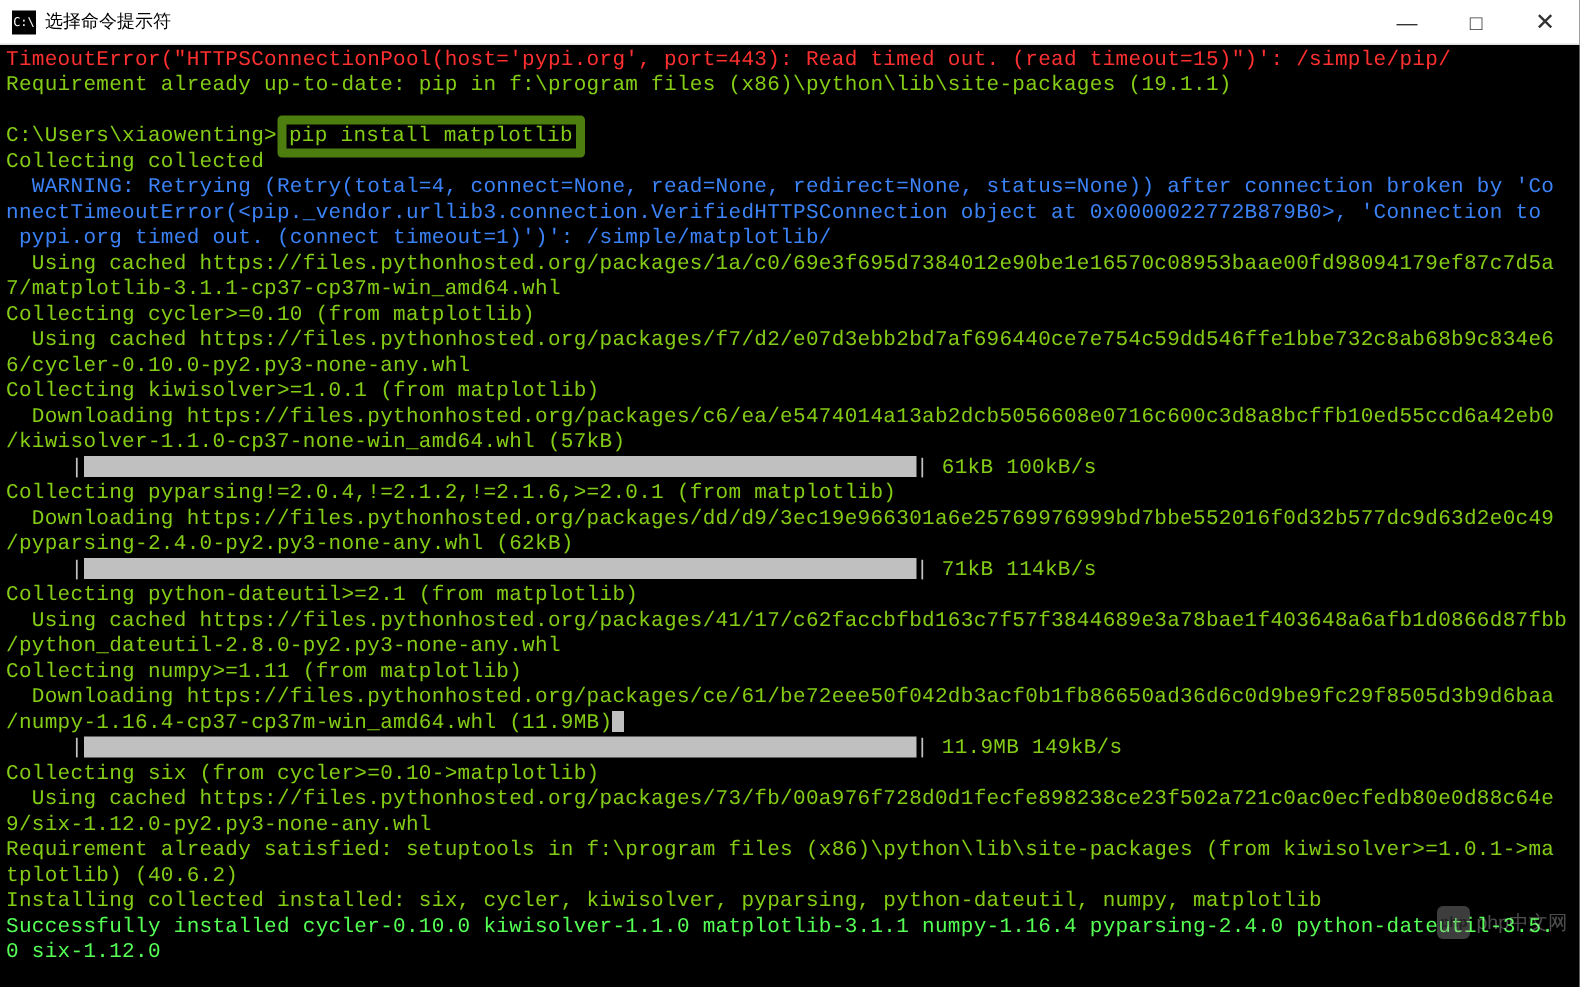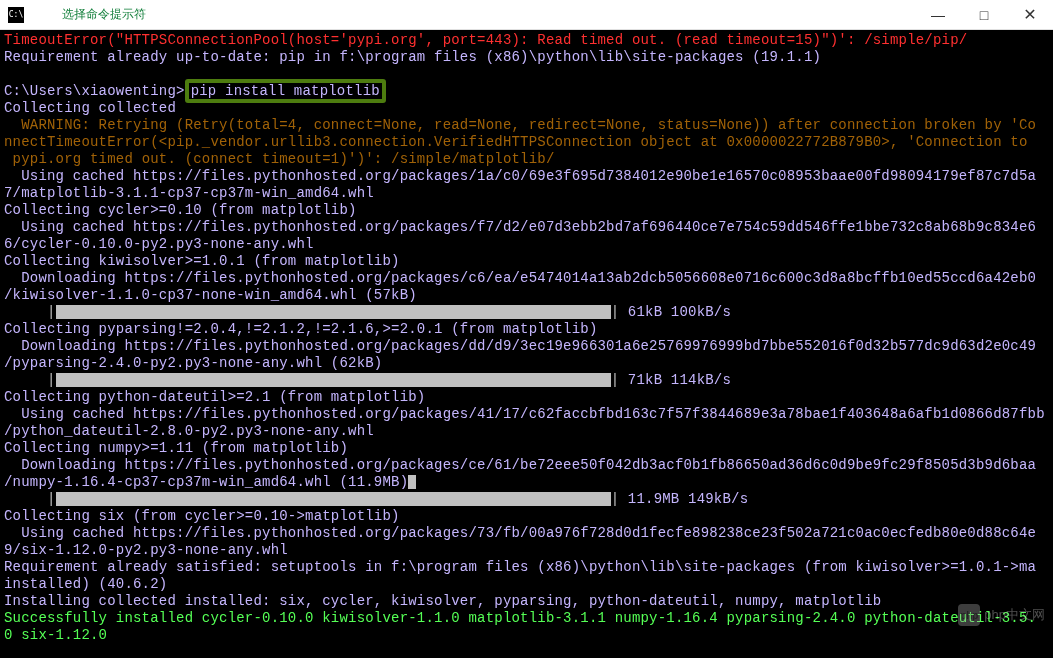--- a/index.html
+++ b/index.html
@@ -24,21 +24,21 @@
       width: 16px; height: 16px;
       background: #000;
       margin: 0 6px 0 8px;
       font-size: 8px;
       color: #fff;
       display: flex;
       align-items: center;
       justify-content: center;
       font-family: Consolas, monospace;
     }
-    .titlebar .title { flex: 1; color: #15803d; margin-left: 32px; }
+    .titlebar .title { flex: 1; color: #000000; }
     .win-controls { display: flex; height: 100%; }
     .win-btn {
       width: 46px; height: 100%;
       display: flex; align-items: center; justify-content: center;
       font-size: 14px; color: #333;
     }
     .win-btn.close { font-size: 16px; }
     .terminal {
       flex: 1;
       background: #000000;
@@ -46,25 +46,25 @@
       font-family: "NSimSun", "SimSun", Consolas, "Courier New", monospace;
       font-size: 14px;
       line-height: 17px;
       padding: 2px 4px;
       overflow: hidden;
       white-space: pre-wrap;
       word-break: break-all;
       letter-spacing: 0.2px;
     }
     .red { color: #ff3030; }
-    .yellow { color: #a16207; }
+    .yellow { color: #3b82f6; }
     .green { color: #55ff55; }
-    .gray { color: #c4b5fd; }
+    .gray { color: #84cc16; }
     .highlight-box {
-      border: 4px solid #4d7c0f;
+      border: 6px solid #4d7c0f;
       border-radius: 3px;
       padding: 0 2px;
       display: inline;
     }
     .progress-fill {
       background: #c0c0c0;
       color: #c0c0c0;
       display: inline-block;
       height: 14px;
       vertical-align: middle;
@@ -138,21 +138,21 @@
 <span class="gray">  Using cached https://files.pythonhosted.org/packages/41/17/c62faccbfbd163c7f57f3844689e3a78bae1f403648a6afb1d0866d87fbb</span>
 <span class="gray">/python_dateutil-2.8.0-py2.py3-none-any.whl</span>
 <span class="gray">Collecting numpy&gt;=1.11 (from matplotlib)</span>
 <span class="gray">  Downloading https://files.pythonhosted.org/packages/ce/61/be72eee50f042db3acf0b1fb86650ad36d6c0d9be9fc29f8505d3b9d6baa</span>
 <span class="gray">/numpy-1.16.4-cp37-cp37m-win_amd64.whl (11.9MB)</span><span class="cursor-block"></span>
 <span>     |<span class="progress-fill" style="width:555px"></span>|<span class="gray"> 11.9MB 149kB/s</span></span>
 <span class="gray">Collecting six (from cycler&gt;=0.10-&gt;matplotlib)</span>
 <span class="gray">  Using cached https://files.pythonhosted.org/packages/73/fb/00a976f728d0d1fecfe898238ce23f502a721c0ac0ecfedb80e0d88c64e</span>
 <span class="gray">9/six-1.12.0-py2.py3-none-any.whl</span>
 <span class="gray">Requirement already satisfied: setuptools in f:\program files (x86)\python\lib\site-packages (from kiwisolver&gt;=1.0.1-&gt;ma</span>
-<span class="gray">installed) (40.6.2)</span>
+<span class="gray">tplotlib) (40.6.2)</span>
 <span class="gray">Installing collected installed: six, cycler, kiwisolver, pyparsing, python-dateutil, numpy, matplotlib</span>
 <span class="green">Successfully installed cycler-0.10.0 kiwisolver-1.1.0 matplotlib-3.1.1 numpy-1.16.4 pyparsing-2.4.0 python-dateutil-3.5.</span>
 <span class="green">0 six-1.12.0</span></div>
 
 <div class="watermark">
   <span class="logo">php</span>
   <span>php中文网</span>
 </div>
 
 </body></html>

